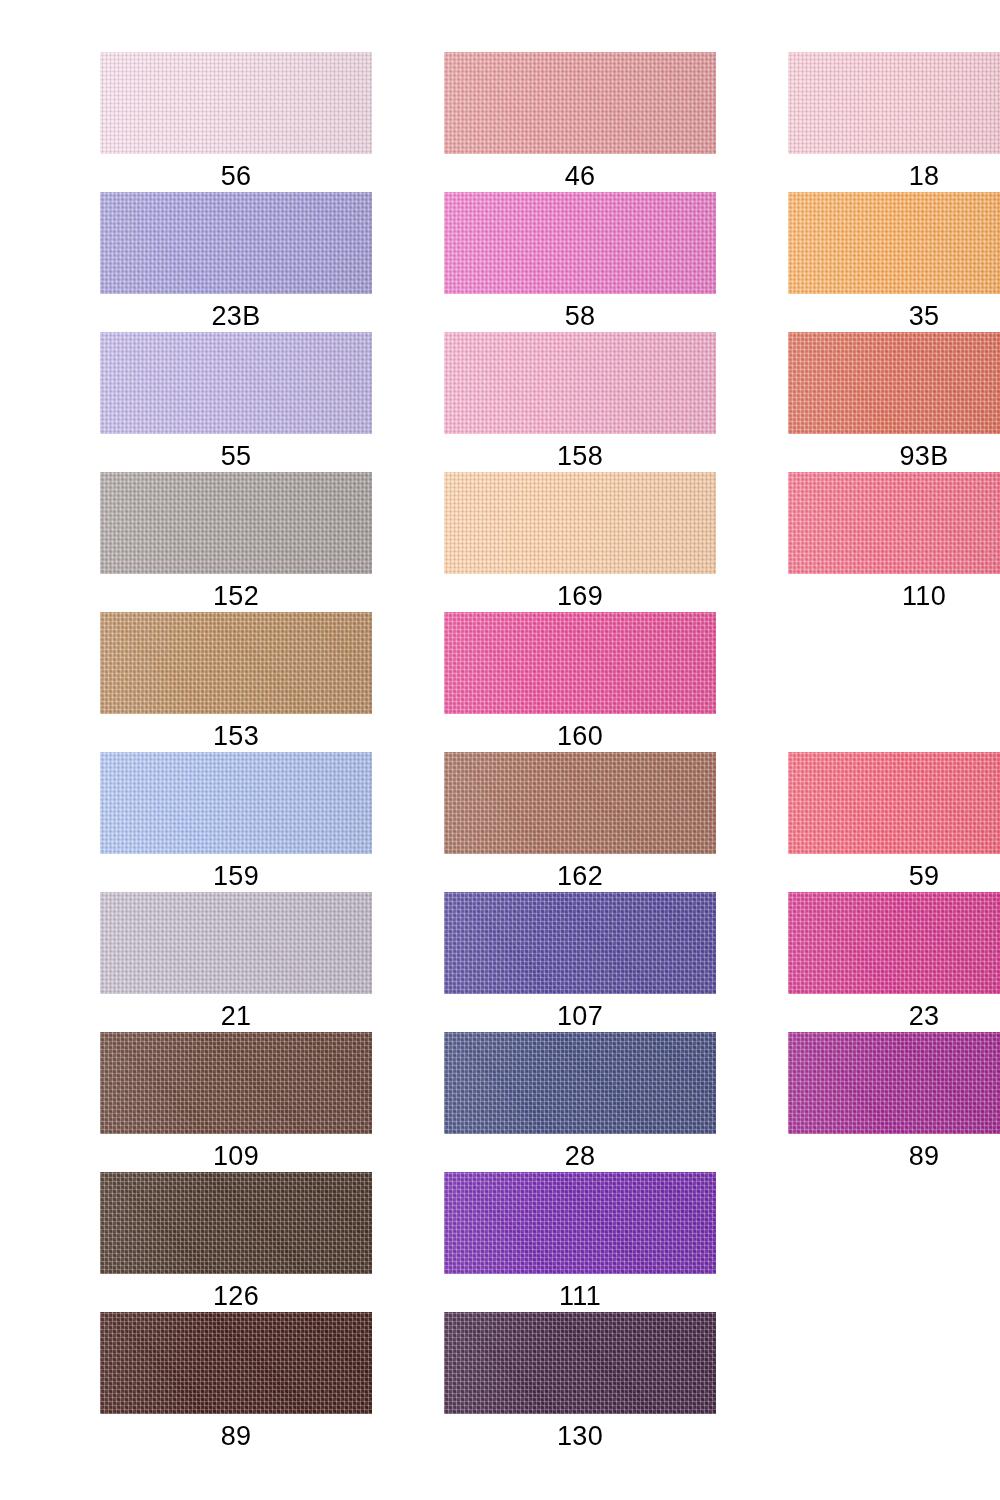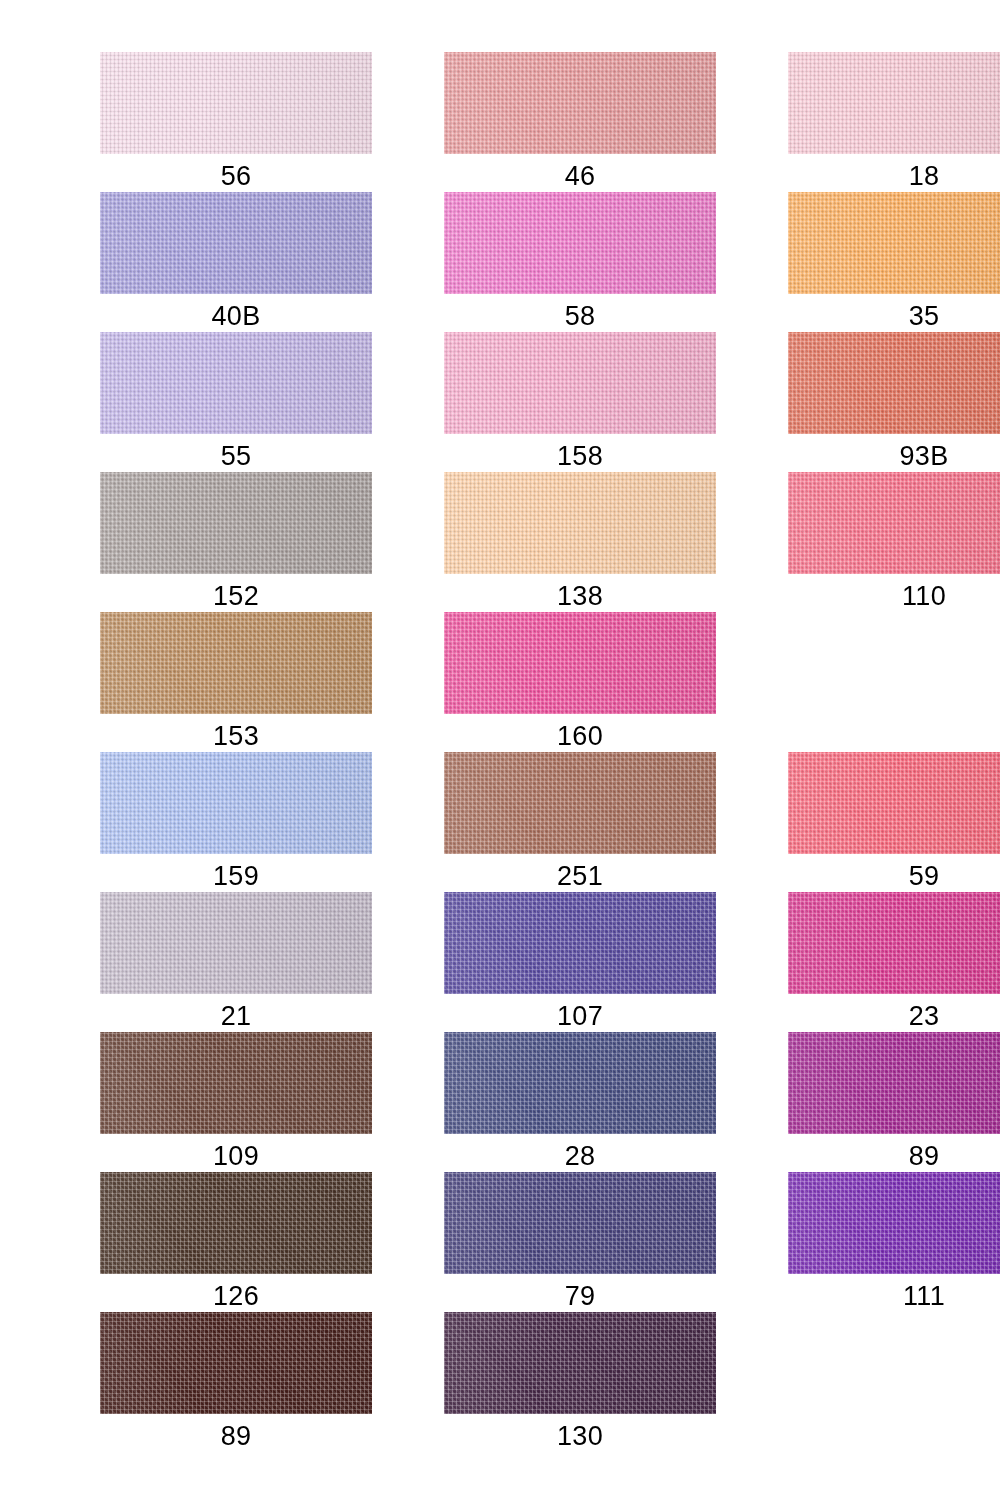--- a/index.html
+++ b/index.html
@@ -119,21 +119,21 @@
         <div class="swatch-label">46</div>
       </div>
       <div class="swatch-cell">
         <div class="swatch-chip" title="18" style="background-color: rgb(247, 203, 214);"></div>
         <div class="swatch-label">18</div>
       </div>
     </div>
     <div class="swatch-row">
       <div class="swatch-cell">
         <div class="swatch-chip" title="55B" style="background-color: rgb(166, 160, 220);"></div>
-        <div class="swatch-label">40B</div>
+        <div class="swatch-label">23B</div>
       </div>
       <div class="swatch-cell">
         <div class="swatch-chip" title="58" style="background-color: rgb(240, 125, 204);"></div>
         <div class="swatch-label">58</div>
       </div>
       <div class="swatch-cell">
         <div class="swatch-chip" title="35" style="background-color: rgb(251, 176, 99);"></div>
         <div class="swatch-label">35</div>
       </div>
     </div>
@@ -151,21 +151,21 @@
         <div class="swatch-label">93B</div>
       </div>
     </div>
     <div class="swatch-row">
       <div class="swatch-cell">
         <div class="swatch-chip" title="152" style="background-color: rgb(171, 163, 161);"></div>
         <div class="swatch-label">152</div>
       </div>
       <div class="swatch-cell">
         <div class="swatch-chip" title="138" style="background-color: rgb(251, 207, 168);"></div>
-        <div class="swatch-label">138</div>
+        <div class="swatch-label">169</div>
       </div>
       <div class="swatch-cell">
         <div class="swatch-chip" title="110" style="background-color: rgb(246, 115, 140);"></div>
         <div class="swatch-label">110</div>
       </div>
     </div>
     <div class="swatch-row">
       <div class="swatch-cell">
         <div class="swatch-chip" title="153" style="background-color: rgb(189, 143, 99);"></div>
         <div class="swatch-label">153</div>
@@ -175,21 +175,21 @@
         <div class="swatch-label">160</div>
       </div>
     </div>
     <div class="swatch-row">
       <div class="swatch-cell">
         <div class="swatch-chip" title="159" style="background-color: rgb(174, 193, 242);"></div>
         <div class="swatch-label">159</div>
       </div>
       <div class="swatch-cell">
         <div class="swatch-chip" title="133" style="background-color: rgb(169, 113, 95);"></div>
-        <div class="swatch-label">251</div>
+        <div class="swatch-label">162</div>
       </div>
       <div class="swatch-cell">
         <div class="swatch-chip" title="59" style="background-color: rgb(247, 106, 126);"></div>
         <div class="swatch-label">59</div>
       </div>
     </div>
     <div class="swatch-row">
       <div class="swatch-cell">
         <div class="swatch-chip" title="21" style="background-color: rgb(197, 188, 203);"></div>
         <div class="swatch-label">21</div>
@@ -216,24 +216,20 @@
         <div class="swatch-chip" title="73" style="background-color: rgb(165, 44, 148);"></div>
         <div class="swatch-label">89</div>
       </div>
     </div>
     <div class="swatch-row">
       <div class="swatch-cell">
         <div class="swatch-chip" title="126" style="background-color: rgb(78, 56, 44);"></div>
         <div class="swatch-label">126</div>
       </div>
       <div class="swatch-cell">
-        <div class="swatch-chip" title="79" style="background-color: rgb(75, 70, 128);"></div>
-        <div class="swatch-label">79</div>
-      </div>
-      <div class="swatch-cell">
         <div class="swatch-chip" title="111" style="background-color: rgb(123, 47, 181);"></div>
         <div class="swatch-label">111</div>
       </div>
     </div>
     <div class="swatch-row">
       <div class="swatch-cell">
         <div class="swatch-chip" title="89" style="background-color: rgb(74, 35, 31);"></div>
         <div class="swatch-label">89</div>
       </div>
       <div class="swatch-cell">

